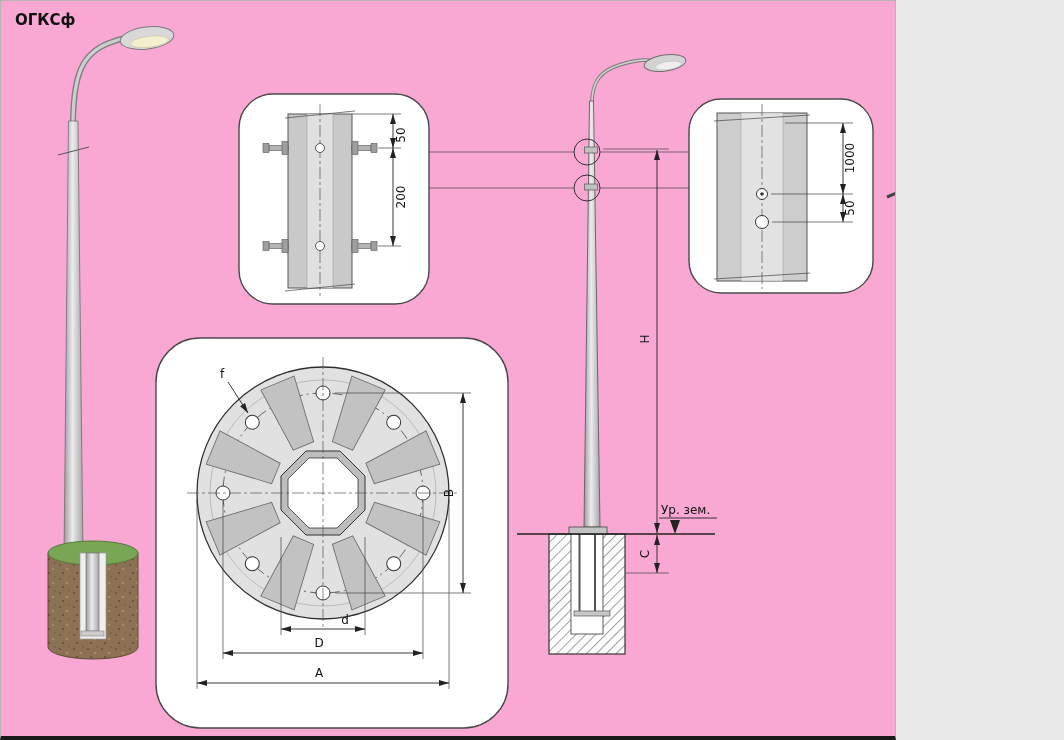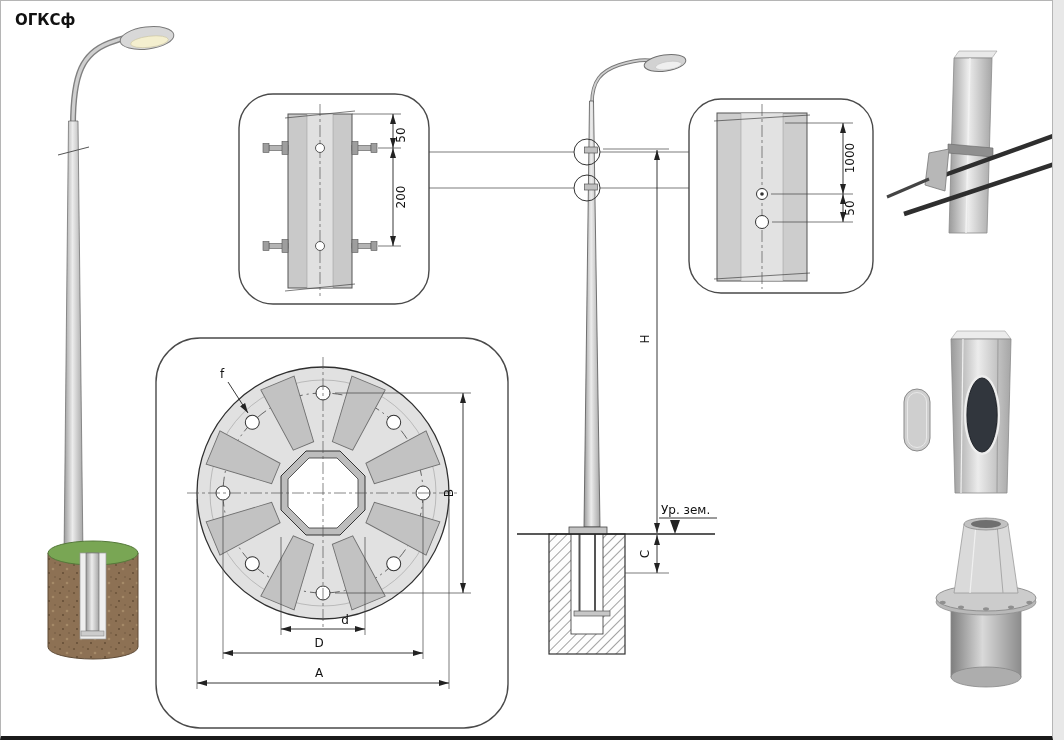--- a/index.html
+++ b/index.html
@@ -1,17 +1,17 @@
 <!DOCTYPE html>
 <html><head>
 <meta charset="utf-8">
 <style>
   html,body{margin:0;padding:0;background:#e8e8e8;}
   .canvas{
-    position:relative;width:1053px;height:740px;background:#ffffff;
+    position:relative;width:896px;height:740px;background:#f9a8d4;
     border:1px solid #b5b5b5;border-bottom:4px solid #1a1a1a;box-sizing:border-box;
     font-family:"DejaVu Sans",sans-serif;overflow:hidden;
   }
   svg{position:absolute;left:0;top:0;}
   .thin{stroke:#444;stroke-width:.7;fill:none}
   .dimln{stroke:#222;stroke-width:.9;fill:none}
   .cl{stroke:#555;stroke-width:.7;fill:none;stroke-dasharray:12 3 3 3}
   .dim{font:12px "DejaVu Sans",sans-serif;fill:#111}
   .title{font:600 15px "DejaVu Sans",sans-serif;fill:#111}
   .callout{fill:#fff;stroke:#4a4a4a;stroke-width:1.4}

